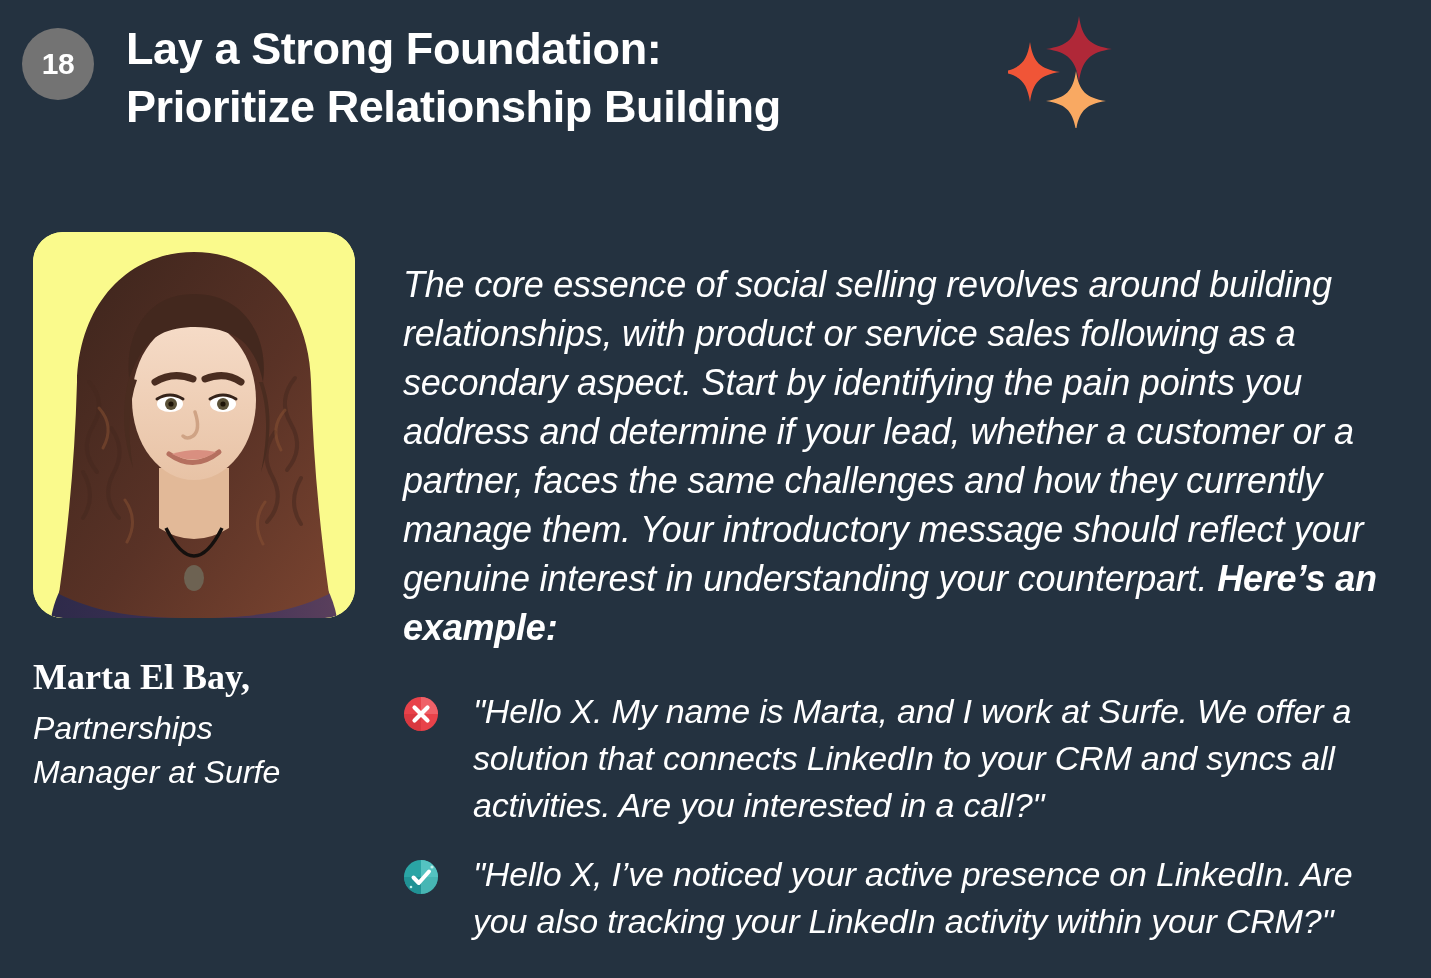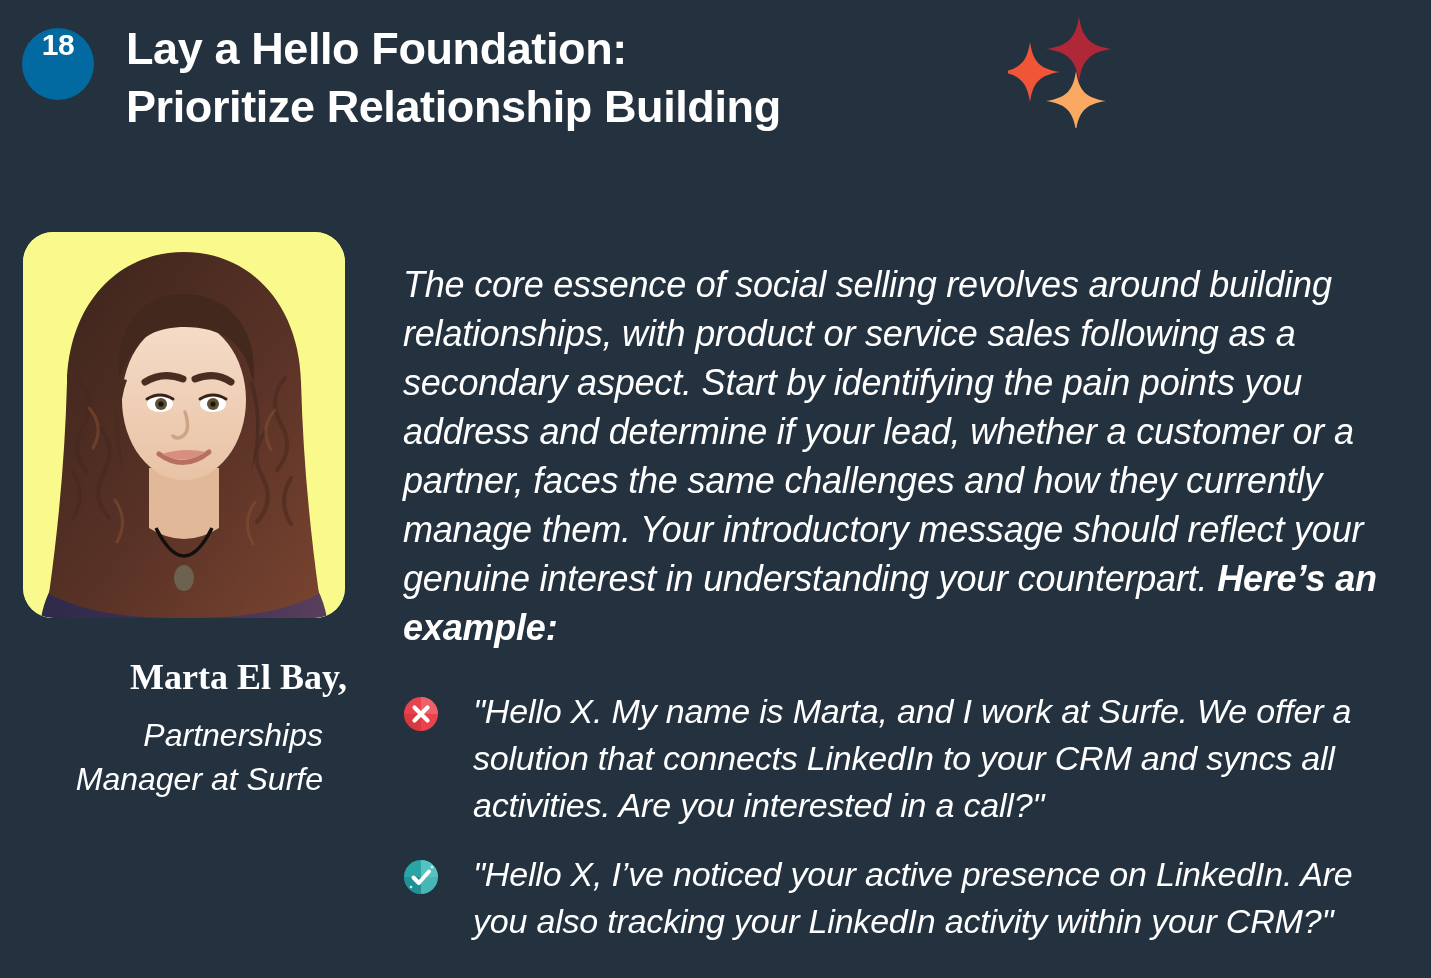--- a/index.html
+++ b/index.html
@@ -23,23 +23,23 @@
     width: 1431px;
     height: 175px;
   }
   .badge {
     position: absolute;
     left: 22px;
     top: 28px;
     width: 72px;
     height: 72px;
     border-radius: 50%;
-    background: #0369a1;
+    background: #737373;
     display: flex;
-    align-items: flex-start;
+    align-items: center;
     justify-content: center;
     font-weight: bold;
     font-size: 30px;
     letter-spacing: -0.5px;
     color: #ffffff;
   }
   .title {
     position: absolute;
     left: 126px;
     top: 20px;
@@ -55,24 +55,23 @@
     position: absolute;
     left: 1008px;
     top: 8px;
     width: 110px;
     height: 120px;
   }
 
   
   .left-col {
     position: absolute;
-    left: 23px;
+    left: 33px;
     top: 232px;
     width: 324px;
-    text-align: right;
   }
   .portrait-frame {
     width: 322px;
     height: 386px;
     border-radius: 30px;
     background: #FAFA8C;
     overflow: hidden;
     position: relative;
   }
   .portrait-frame svg { display: block; }
@@ -80,21 +79,21 @@
   .person-name {
     margin-top: 38px;
     font-family: "Liberation Serif", serif;
     font-weight: bold;
     font-size: 36px;
     line-height: 42px;
     letter-spacing: 0px;
     color: #ffffff;
   }
   .person-role {
-    margin-top: 15px;
+    margin-top: 8px;
     font-style: italic;
     font-size: 32px;
     line-height: 44px;
     color: #ffffff;
     width: 300px;
   }
 
   
   .right-col {
     position: absolute;
@@ -139,21 +138,21 @@
 </style>
 </head>
 <body>
 
 <div class="header">
 
   <div class="badge">
     <span>18</span>
   </div>
 
-  <div class="title">Lay a Hello Foundation:
+  <div class="title">Lay a Strong Foundation:
 Prioritize Relationship Building</div>
 
   <div class="sparkles">
     <svg width="110" height="120" viewBox="0 0 110 120">
 
       <path d="M71 8 C74 30 82 38 104 41 C82 44 74 52 71 74 C68 52 60 44 38 41 C60 38 68 30 71 8 Z" fill="#B02838"></path>
 
       <path d="M22 34 C25 54 32 61 52 64 C32 67 25 74 22 94 C19 74 12 67 -8 64 C12 61 19 54 22 34 Z" fill="#F05537"></path>
 
       <path d="M68 63 C71 83 78 90 98 93 C78 96 71 103 68 123 C65 103 58 96 38 93 C58 90 65 83 68 63 Z" fill="#F9A962"></path>

